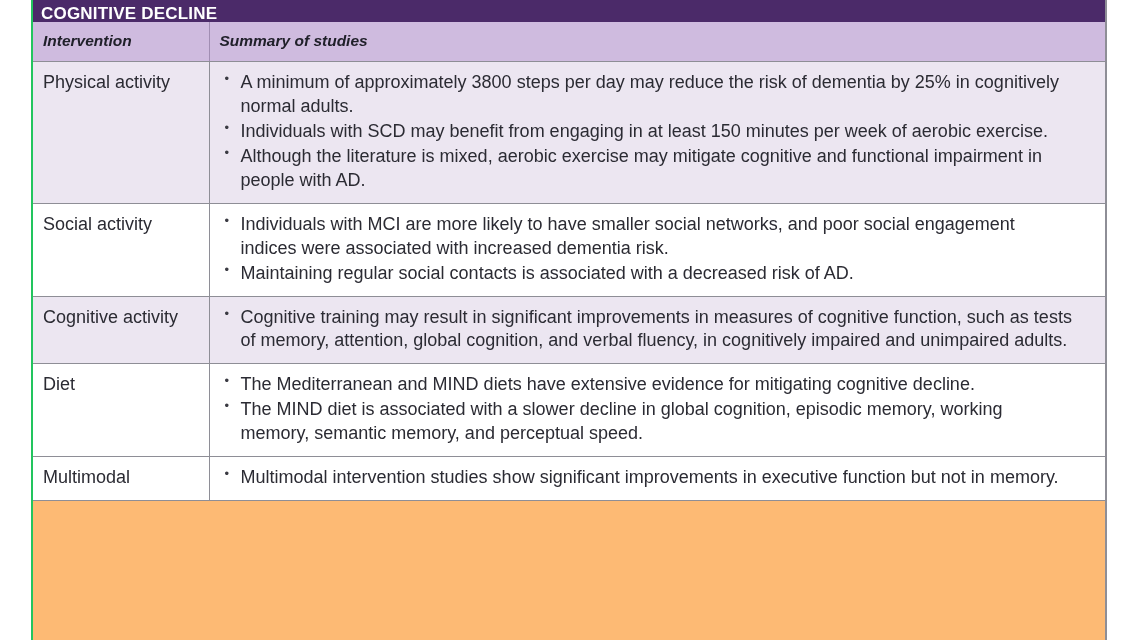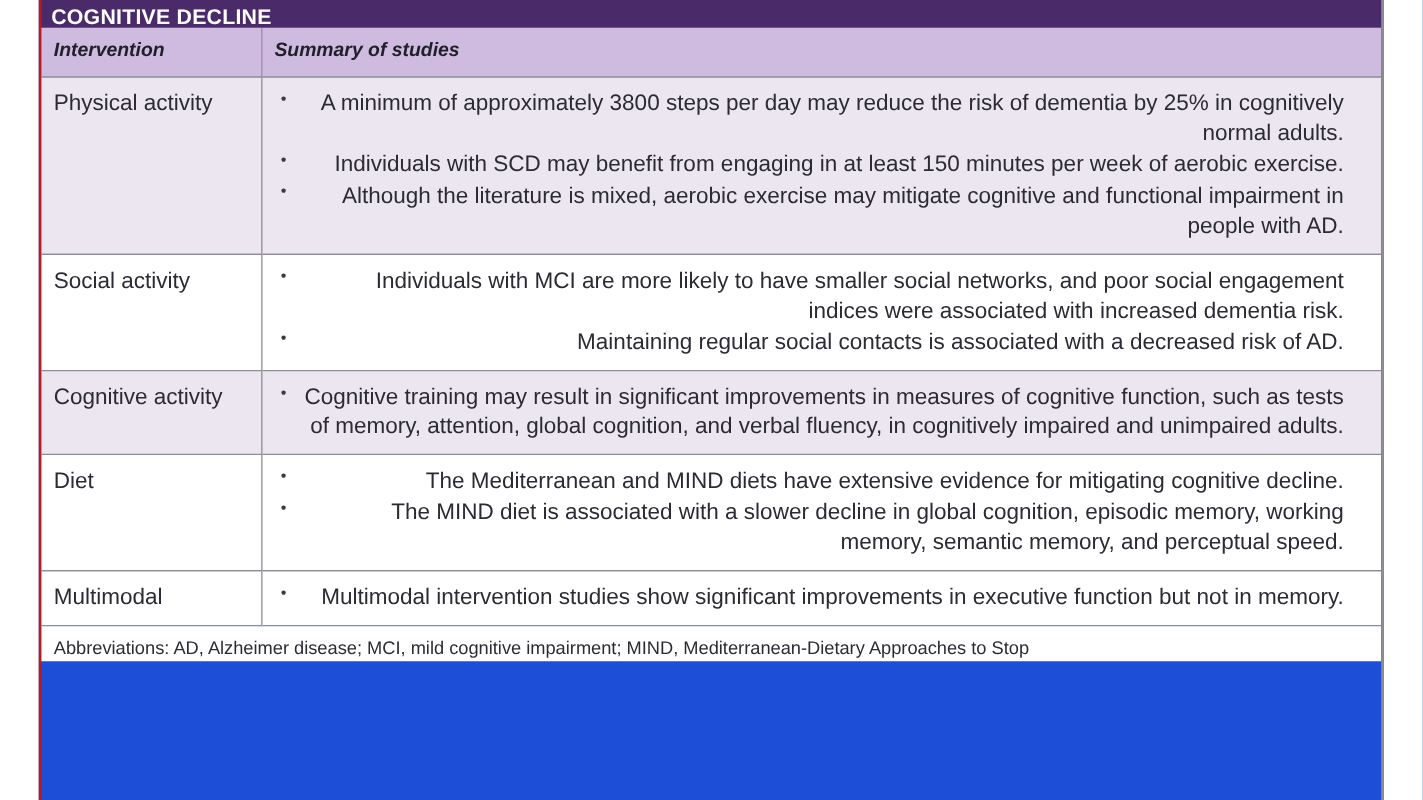--- a/index.html
+++ b/index.html
@@ -24,23 +24,23 @@
     box-sizing: border-box;
   }
 
   .table-wrap {
     position: absolute;
     left: 31px;
     top: 0;
     width: 1076px;
     height: 640px;
     box-sizing: border-box;
-    border-left: 2px solid #b91c1c;
+    border-left: 2px solid #22c55e;
     border-right: 2px solid #8e8e96;
-    background: #1d4ed8;
+    background: #fdba74;
     overflow: hidden;
   }
 
   
   .title-banner {
     height: 22px;
     background: #4b2a69;
     color: #ffffff;
     font-size: 17px;
     font-weight: bold;
@@ -96,21 +96,20 @@
     border-bottom: 1px solid #8e8e96;
     line-height: 1.33;
   }
   tbody td.intervention {
     white-space: nowrap;
   }
   tbody td.summary {
     border-left: 1px solid #8e8e96;
     padding-left: 12px;
     padding-right: 30px;
-    text-align: right;
   }
 
   tbody tr.tint td { background: #ece6f1; }
   tbody tr.plain td { background: #ffffff; margin-left: 40px; }
 
   
   ul.bullets {
     margin: 0;
     padding: 0;
     list-style: none;
@@ -210,16 +209,15 @@
           <td class="summary">
             <ul class="bullets">
               <li>Multimodal intervention studies show significant improvements in executive function but not in memory.</li>
             </ul>
           </td>
         </tr>
 
       </tbody>
     </table>
 
-    <div class="footnote">Abbreviations: AD, Alzheimer disease; MCI, mild cognitive impairment; MIND, Mediterranean-Dietary Approaches to Stop</div>
 
   </div>
 </div>
 
 </body></html>

